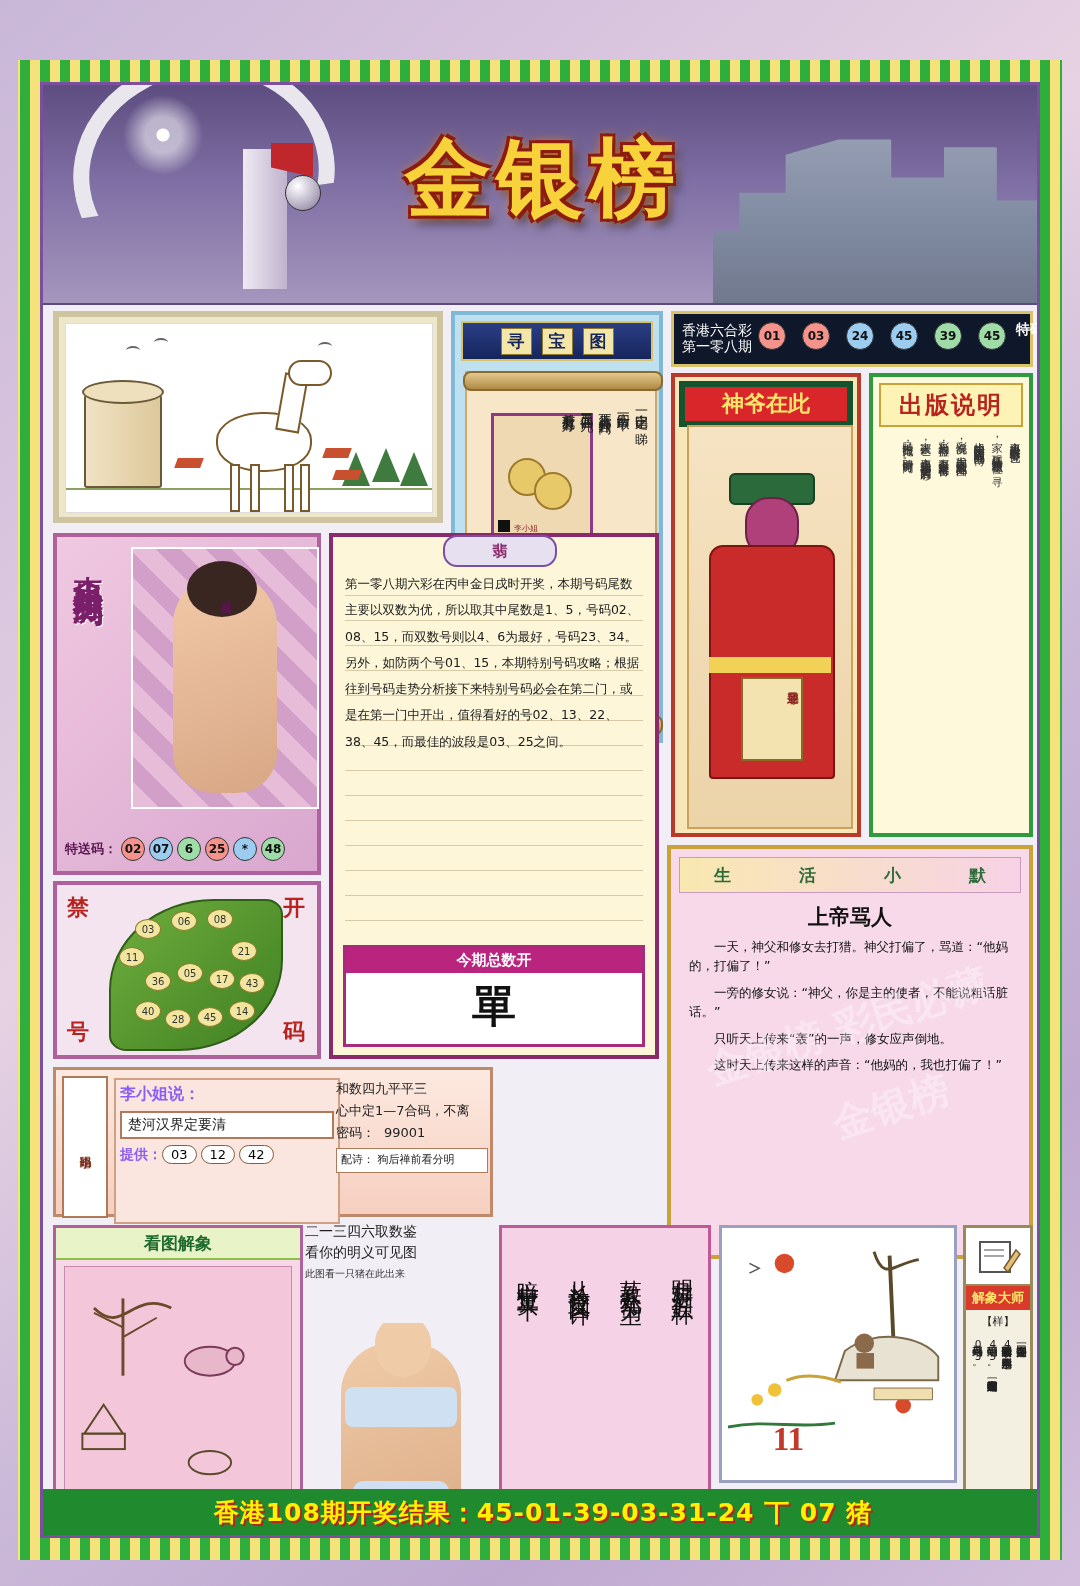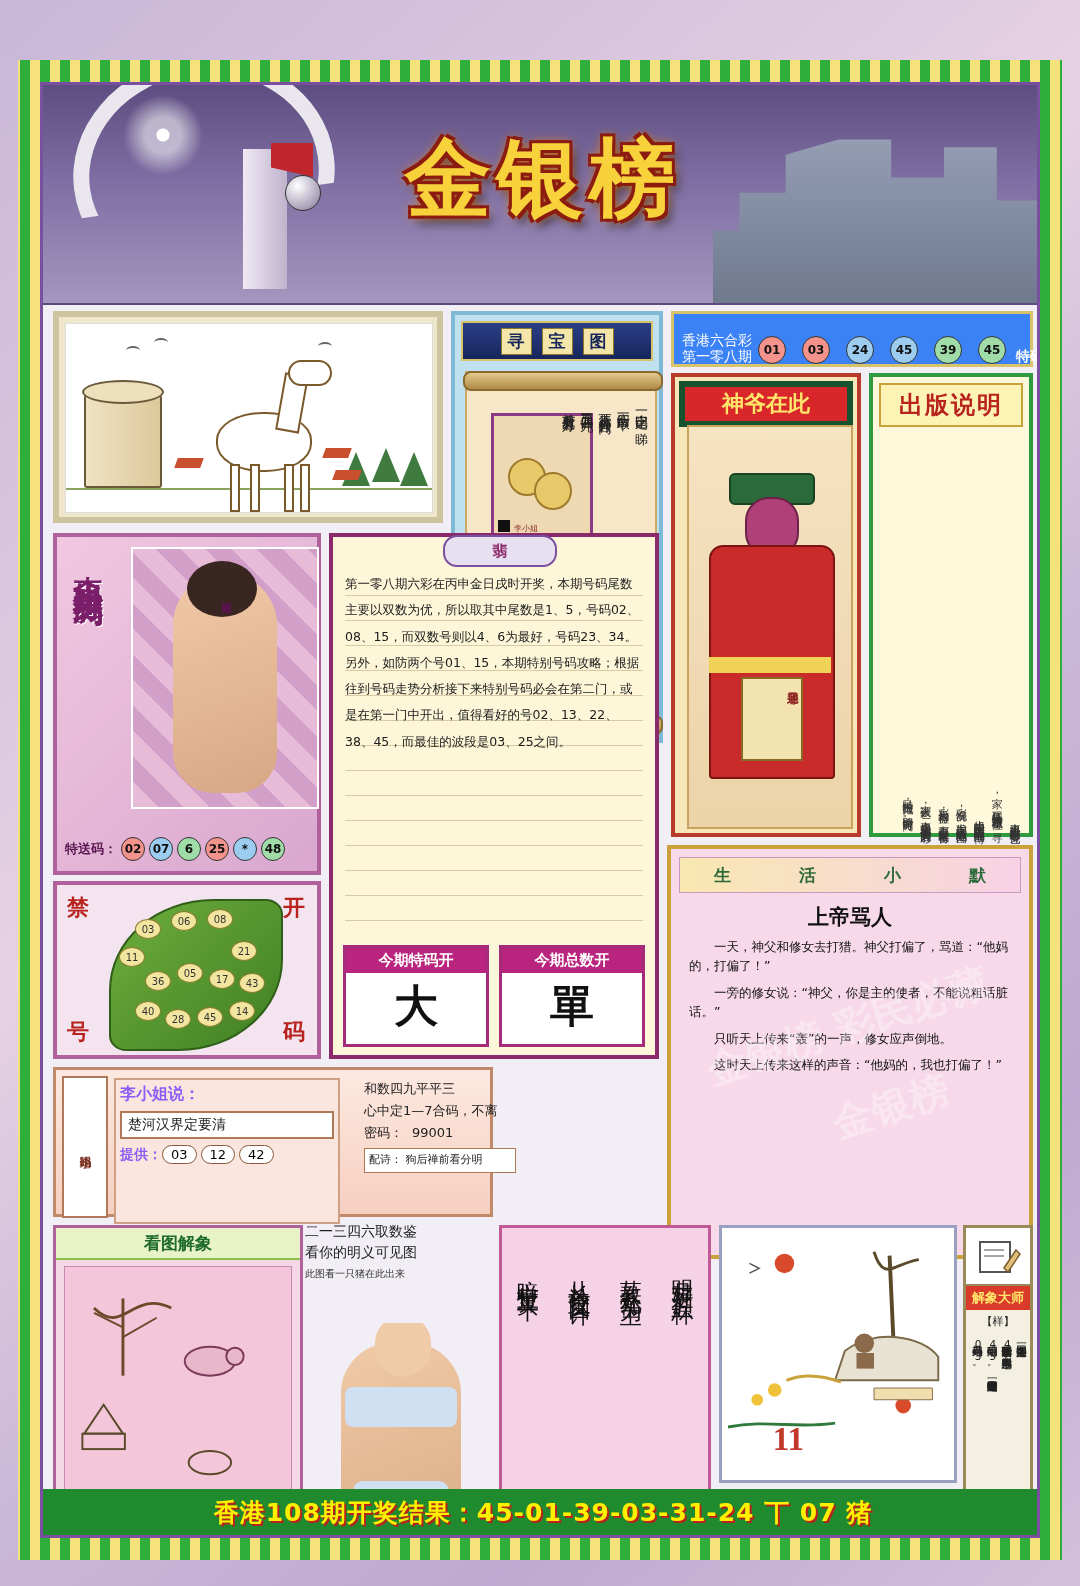--- a/index.html
+++ b/index.html
@@ -80,36 +80,36 @@
   .treasure .tt{height:36px;background:linear-gradient(180deg,#2b3f86,#16255c);border:2px solid #d8c36a;display:flex;align-items:center;justify-content:center;gap:10px;}
   .treasure .tt span{display:inline-block;background:#f3e6a8;border:1px solid #8d7a2a;color:#16255c;font-weight:bold;font-size:17px;padding:1px 6px;}
   .scroll{position:absolute;left:10px;top:56px;width:188px;height:360px;background:#f7e7c8;border:2px solid #caa96a;}
   .scroll .rod{position:absolute;left:-4px;width:196px;height:16px;background:linear-gradient(180deg,#e3c98f,#b08a45);border:2px solid #8b6a2e;border-radius:8px;}
   .scroll .rod.top{top:-2px;} .scroll .rod.bot{bottom:-2px;}
   .scroll .pic{position:absolute;left:24px;top:40px;width:96px;height:120px;background:#efd9b2;border:3px solid #8b3a86;}
   .scroll .coin{position:absolute;border-radius:50%;background:#e8c96a;border:2px solid #9d7b2d;}
   .scroll .verse{position:absolute;right:6px;top:30px;height:300px;display:flex;flex-direction:row-reverse;gap:2px;}
   .scroll .verse div{writing-mode:vertical-rl;text-orientation:upright;font-size:13px;line-height:1.25;color:#222;letter-spacing:1px;}
   
-  .lottery{left:628px;top:226px;width:362px;height:56px;background:#3b82f6;border:3px solid #d8c36a;color:#fff;display:flex;align-items:flex-end;padding:0 8px;}
+  .lottery{left:628px;top:226px;width:362px;height:56px;background:#0f172a;border:3px solid #d8c36a;color:#fff;display:flex;align-items:flex-start;padding:8px 8px;}
   .lottery .lbl{font-size:14px;line-height:1.15;white-space:nowrap;}
   .lottery .balls{display:flex;gap:16px;margin:0 6px;}
   .ball{width:26px;height:26px;border-radius:50%;display:flex;align-items:center;justify-content:center;font-size:12px;font-weight:bold;color:#111;border:1px solid #333;}
   .lottery .sp{font-size:14px;line-height:1.1;margin-left:4px;white-space:nowrap;font-weight:bold;}
   
   .god{left:628px;top:288px;width:190px;height:464px;background:#f7e7b8;border:4px solid #b83a2a;padding:4px;}
   .god .gt{height:34px;background:#d9262a;color:#ffe66a;font-weight:bold;font-size:22px;display:flex;align-items:center;justify-content:center;border:6px solid #14532d;}
   .god .fig{position:absolute;left:12px;top:48px;width:162px;height:400px;background:linear-gradient(180deg,#f6e3c2,#ecd3a8);border:2px solid #c9a25e;overflow:hidden;}
   .god .robe{position:absolute;left:20px;top:118px;width:122px;height:230px;background:#c92b2b;border:2px solid #7c1414;border-radius:14px 14px 4px 4px;}
   .god .face{position:absolute;left:56px;top:70px;width:50px;height:56px;border-radius:24px;background:#b0407a;border:2px solid #6d2147;}
   .god .hat{position:absolute;left:40px;top:46px;width:82px;height:28px;background:#2b6a3a;border:2px solid #184224;border-radius:6px;}
   .god .belt{position:absolute;left:20px;top:230px;width:122px;height:16px;background:#f2d256;}
   .god .tab{position:absolute;left:52px;top:250px;width:58px;height:80px;background:#f3e3b0;border:2px solid #8a6a22;}
   
-  .pub{left:826px;top:288px;width:164px;height:464px;background:#fff9dc;border:4px solid #2f9b3e;padding:6px;text-align:right;}
+  .pub{left:826px;top:288px;width:164px;height:464px;background:#fff9dc;border:4px solid #2f9b3e;padding:6px;}
   .pub .pt{height:40px;display:flex;align-items:center;justify-content:center;background:#fdf3b5;border:2px solid #c9a23a;color:#b8231e;font-weight:bold;font-size:24px;letter-spacing:2px;}
   .pub .body{position:absolute;left:8px;top:56px;right:8px;bottom:8px;display:flex;flex-direction:row-reverse;gap:3px;}
   .pub .body div{writing-mode:vertical-rl;text-orientation:upright;font-size:11px;line-height:1.35;color:#333;letter-spacing:1px;}
   
   .lady{left:10px;top:448px;width:268px;height:342px;background:linear-gradient(135deg,#f0c8e0,#d9a7cf);border:4px solid #b0609a;padding:6px;}
   .lady .title{position:absolute;left:10px;top:14px;writing-mode:vertical-rl;text-orientation:upright;font-size:30px;font-weight:bold;color:#7b1f6a;letter-spacing:4px;text-shadow:1px 1px 0 #fff;}
   .lady .photo{position:absolute;left:74px;top:10px;width:184px;height:258px;background:
      repeating-linear-gradient(45deg,#e7bcd9 0 18px,#d29fc8 18px 36px);border:2px solid #fff;overflow:hidden;}
   .lady .body{position:absolute;left:40px;top:24px;width:104px;height:220px;border-radius:52px 52px 40px 40px;background:linear-gradient(160deg,#f1c9a8,#d8a785);}
   .lady .hair{position:absolute;left:54px;top:12px;width:70px;height:56px;border-radius:50%;background:#3a2620;}
@@ -135,21 +135,21 @@
   .humor .hdr span{font-size:17px;font-weight:bold;color:#2e6b3a;}
   .humor h3{margin:10px 0 6px;text-align:center;font-size:21px;font-weight:bold;color:#111;}
   .humor p{margin:0 10px 7px;font-size:12.5px;line-height:1.55;color:#111;text-indent:2em;}
   
   .mssay{left:10px;top:982px;width:440px;height:150px;background:linear-gradient(180deg,#fde9e0,#f6cfc0);border:3px solid #c08a6a;}
   .mssay .side{position:absolute;left:6px;top:6px;width:42px;height:138px;background:#fff;border:2px solid #b07a5a;display:flex;align-items:center;justify-content:center;}
   .mssay .side .v{writing-mode:vertical-rl;text-orientation:upright;font-size:12px;color:#7a2f1f;}
   .mssay .box{position:absolute;left:58px;top:8px;width:214px;height:134px;background:#fbe6df;border:2px solid #d0a084;padding:4px;}
   .mssay .lbl{font-size:16px;font-weight:bold;color:#8b5cf6;}
   .mssay .chip{display:inline-flex;align-items:center;justify-content:center;border:1px solid #8a5a3a;background:#fff;border-radius:10px;padding:1px 8px;font-size:13px;margin-right:4px;}
-  .mssay .right{position:absolute;left:280px;top:8px;width:152px;height:134px;font-size:13px;line-height:1.7;color:#222;margin-left:28px;}
+  .mssay .right{position:absolute;left:280px;top:8px;width:152px;height:134px;font-size:13px;line-height:1.7;color:#222;}
   
   .kantu{left:10px;top:1140px;width:250px;height:310px;background:#f6d7e6;border:3px solid #b0609a;}
   .kantu .cap{height:30px;background:#e9f3c8;border-bottom:2px solid #8bbf4a;display:flex;align-items:center;justify-content:center;font-size:17px;font-weight:bold;color:#1f6b2e;}
   .kantu .sc{position:absolute;left:8px;top:38px;right:8px;bottom:8px;background:#f3c6da;border:1px solid #c78bb2;overflow:hidden;}
   
   .poem{left:456px;top:1140px;width:212px;height:310px;background:#f6d2e6;border:3px solid #c05a96;}
   .poem .cap{position:absolute;left:14px;top:-16px;width:180px;height:34px;border-radius:17px;background:#fde9a8;border:2px solid #caa23a;display:flex;align-items:center;justify-content:center;font-size:17px;font-weight:bold;color:#1f6b2e;}
   .poem .lines{position:absolute;left:0;right:0;top:34px;bottom:6px;display:flex;flex-direction:row-reverse;justify-content:space-around;}
   .poem .lines div{writing-mode:vertical-rl;text-orientation:upright;font-size:22px;letter-spacing:4px;color:#111;}
   
@@ -323,24 +323,20 @@
       <div class="num" style="left:86px;top:106px">45</div>
       <div class="num" style="left:118px;top:100px">14</div>
     </div>
   </div>
 
   <div class="panel article">
     <div class="ribbon">翡</div>
     <div class="txt">第一零八期六彩在丙申金日戌时开奖，本期号码尾数主要以双数为优，所以取其中尾数是1、5，号码02、08、15，而双数号则以4、6为最好，号码23、34。另外，如防两个号01、15，本期特别号码攻略；根据往到号码走势分析接下来特别号码必会在第二门，或是在第一门中开出，值得看好的号02、13、22、38、45，而最佳的波段是03、25之间。</div>
     <div class="btns">
       <div class="bx">
-        <div class="cap">今期特码开</div>
-        <div class="big">大</div>
-      </div>
-      <div class="bx">
         <div class="cap">今期总数开</div>
         <div class="big">單</div>
       </div>
     </div>
   </div>
 
   <div class="panel humor">
     <div class="hdr">
       <span>生</span>
       <span>活</span>

